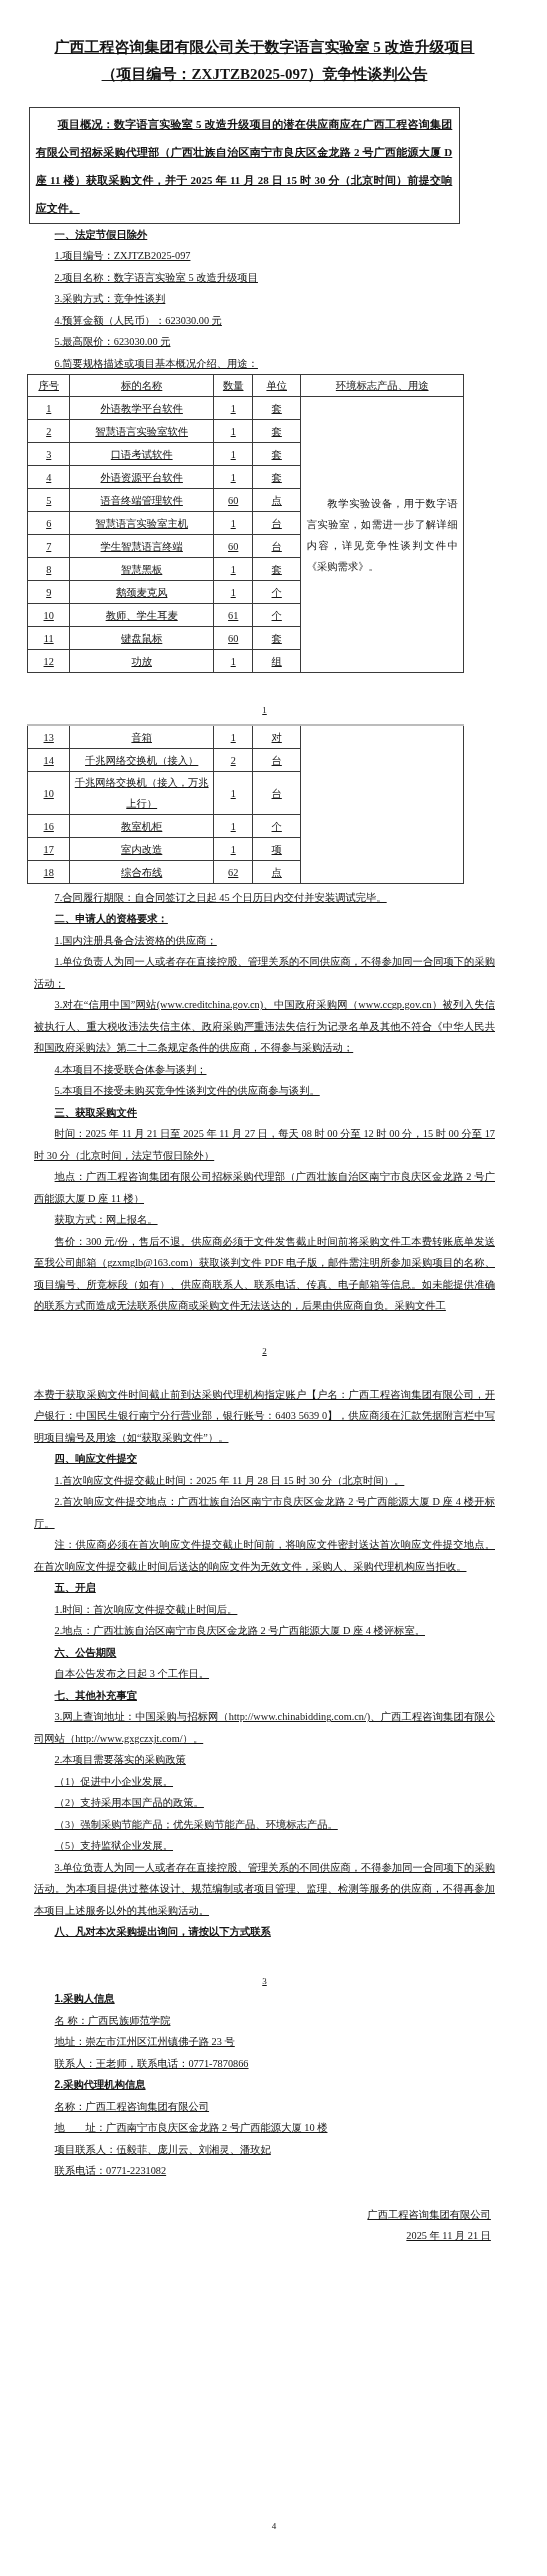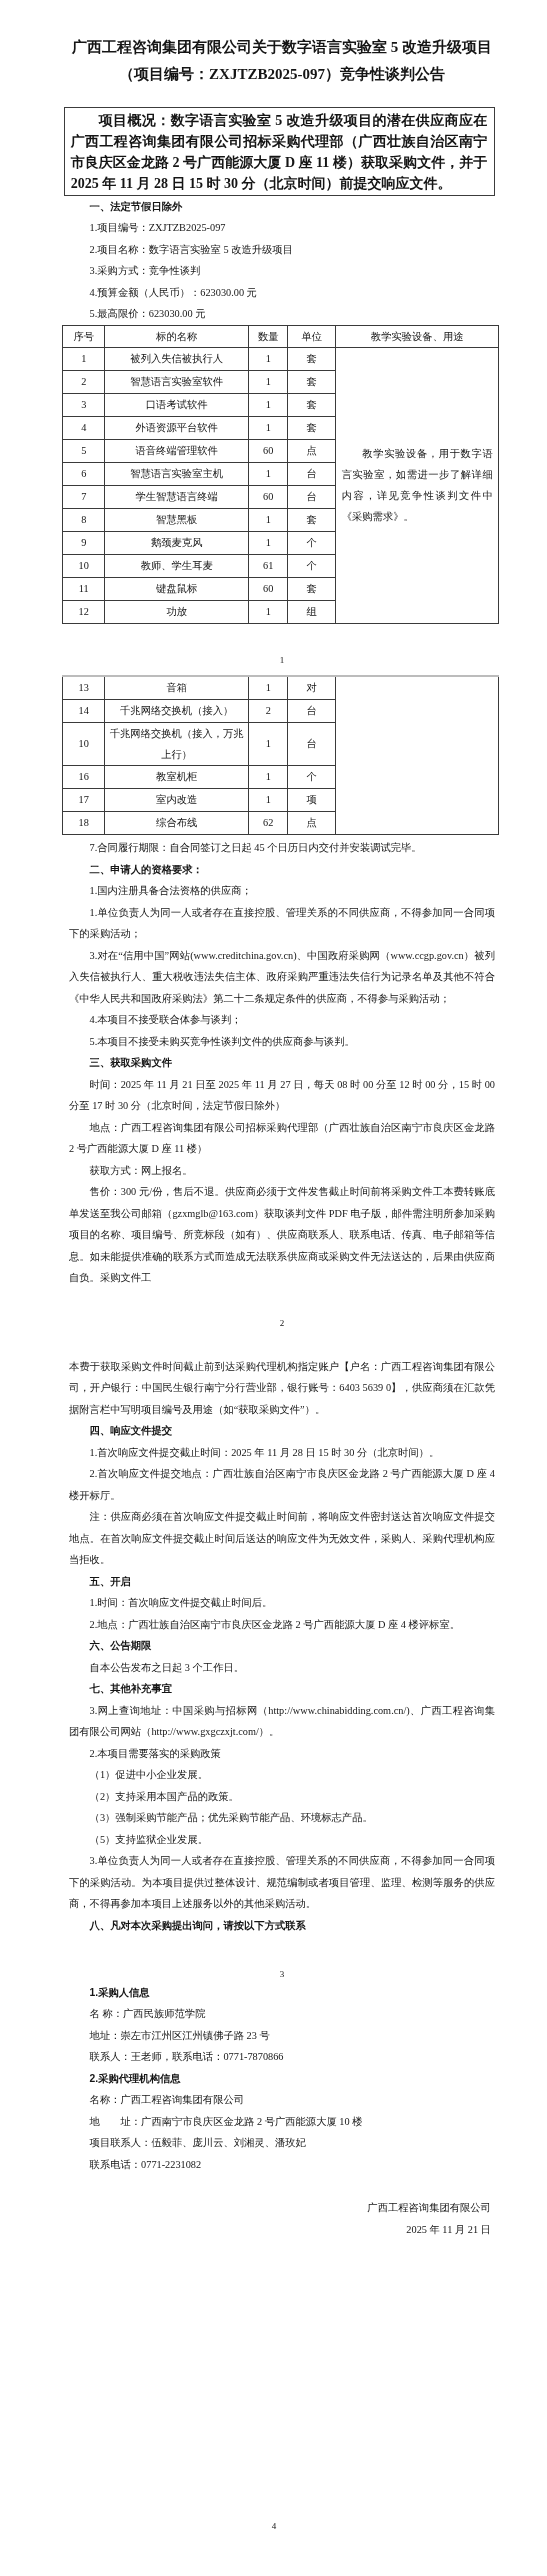--- a/index.html
+++ b/index.html
@@ -1,22 +1,22 @@
 <!DOCTYPE html>
 <html style="font-size:11px"><head>
 <meta charset="utf-8">
 <style>
   html,body{margin:0;padding:0;background:#ffffff;}
   .doc{position:relative;width:548px;height:2576px;background:#fff;color:#151515;overflow:hidden;
        font-family:"Liberation Serif","DejaVu Serif",serif;}
-  .content{padding:34px 53px 0 69px;}
+  .content{padding:34px 53px 0 34px;text-decoration:underline;}
   .title{ text-align:center;font-weight:bold;font-size:15px;line-height:27px;margin:0;
           font-family:"Liberation Serif","DejaVu Serif",serif;}
   .overview{box-sizing:border-box;width:431px;margin:18.5px 0 0 -5.5px;border:0.7px solid #3c3c3c;
-            padding:2.1px 6.2px 1.4px 6.2px;font-weight:bold;font-size:14px;line-height:21px;
+            padding:2.1px 6.2px 1.4px 6.2px;font-weight:bold;font-size:11px;line-height:28px;
             text-align:justify;}
   .overview .ind{display:block;text-indent:2em;}
   p.p, p.pc, p.h{margin:0;font-size:10.3px;line-height:21.5px;text-align:justify;}
   p.p{text-indent:2em;}
   p.pc{text-indent:0;margin-top:27px;}
   p.h{text-indent:2em;font-family:"Liberation Sans","DejaVu Sans",sans-serif;font-weight:600;}
   table.items{border-collapse:collapse;width:436px;margin-left:-6.8px;table-layout:fixed;
               font-size:10.3px;}
   table.items th, table.items td{border:0.7px solid #3a3a3a;text-align:center;vertical-align:middle;
               padding:0 2.7px;line-height:21px;font-weight:normal;overflow:hidden;}
@@ -47,43 +47,44 @@
       <span class="ind">项目概况：数字语言实验室 5 改造升级项目的潜在供应商应在广西工程咨询集团有限公司招标采购代理部（广西壮族自治区南宁市良庆区金龙路 2 号广西能源大厦 D 座 11 楼）获取采购文件，并于 2025 年 11 月 28 日 15 时 30 分（北京时间）前提交响应文件。</span>
     </div>
 
     <div id="blocks-intro">
         <p class="h">一、法定节假日除外</p>
         <p class="p">1.项目编号：ZXJTZB2025-097</p>
         <p class="p">2.项目名称：数字语言实验室 5 改造升级项目</p>
         <p class="p">3.采购方式：竞争性谈判</p>
         <p class="p">4.预算金额（人民币）：623030.00 元</p>
         <p class="p">5.最高限价：623030.00 元</p>
+        <p class="p">6.简要规格描述或项目基本概况介绍、用途：</p>
       </div>
 
     <table class="items">
       <colgroup>
           <col style="width:42px">
           <col style="width:144px">
           <col style="width:39px">
           <col style="width:48px">
           <col style="width:163px">
         </colgroup>
       <thead>
         <tr>
           <th>序号</th>
           <th>标的名称</th>
           <th>数量</th>
           <th>单位</th>
-          <th>教学实验设备、用途</th>
+          <th>环境标志产品、用途</th>
         </tr>
       </thead>
       <tbody id="tbody-page1">
           <tr>
             <td>1</td>
-            <td>被列入失信被执行人</td>
+            <td>外语教学平台软件</td>
             <td>1</td>
             <td>套</td>
             <td class="note" rowspan="12"><span class="ind">教学实验设备，用于数字语言实验室，如需进一步了解详细内容，详见竞争性谈判文件中《采购需求》。</span></td>
           </tr>
           <tr>
             <td>2</td>
             <td>智慧语言实验室软件</td>
             <td>1</td>
             <td>套</td>
           </tr>

